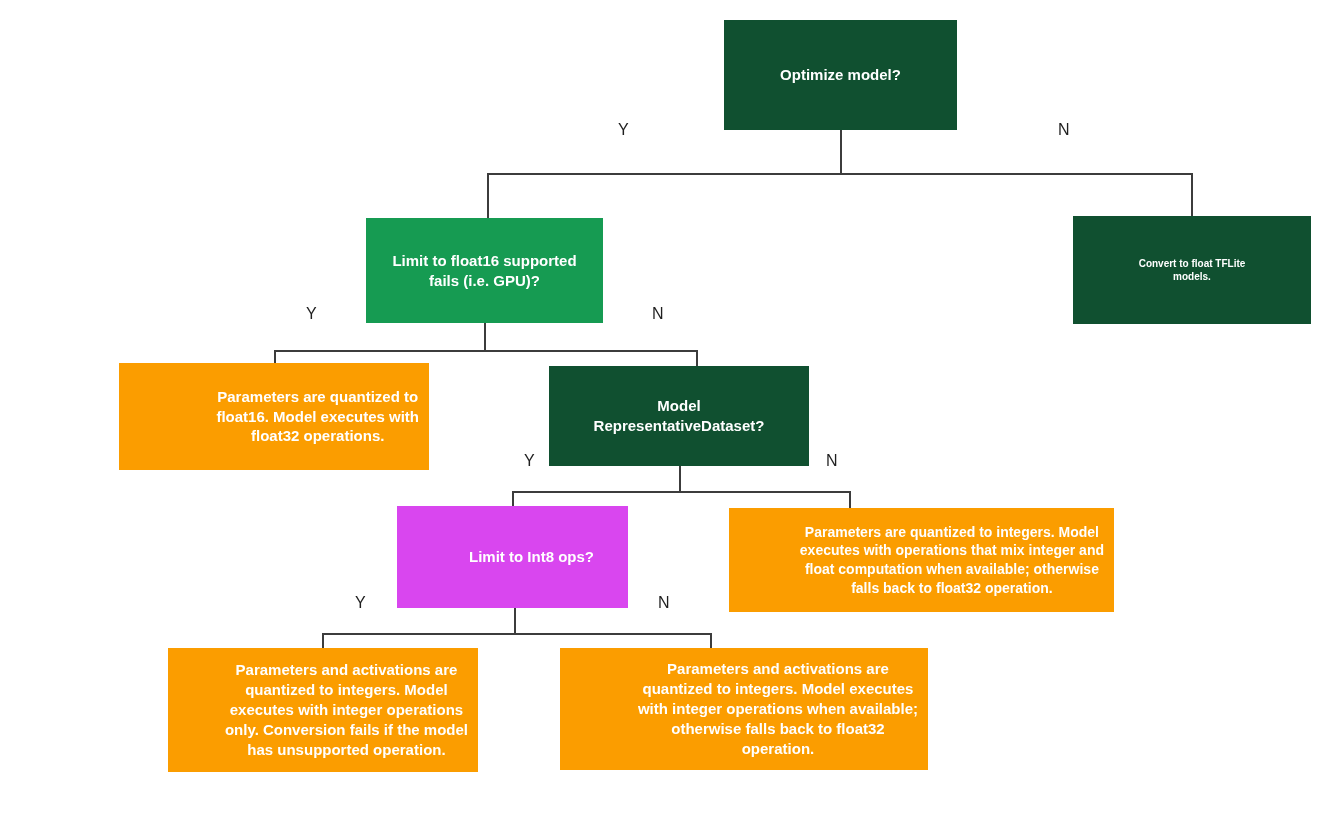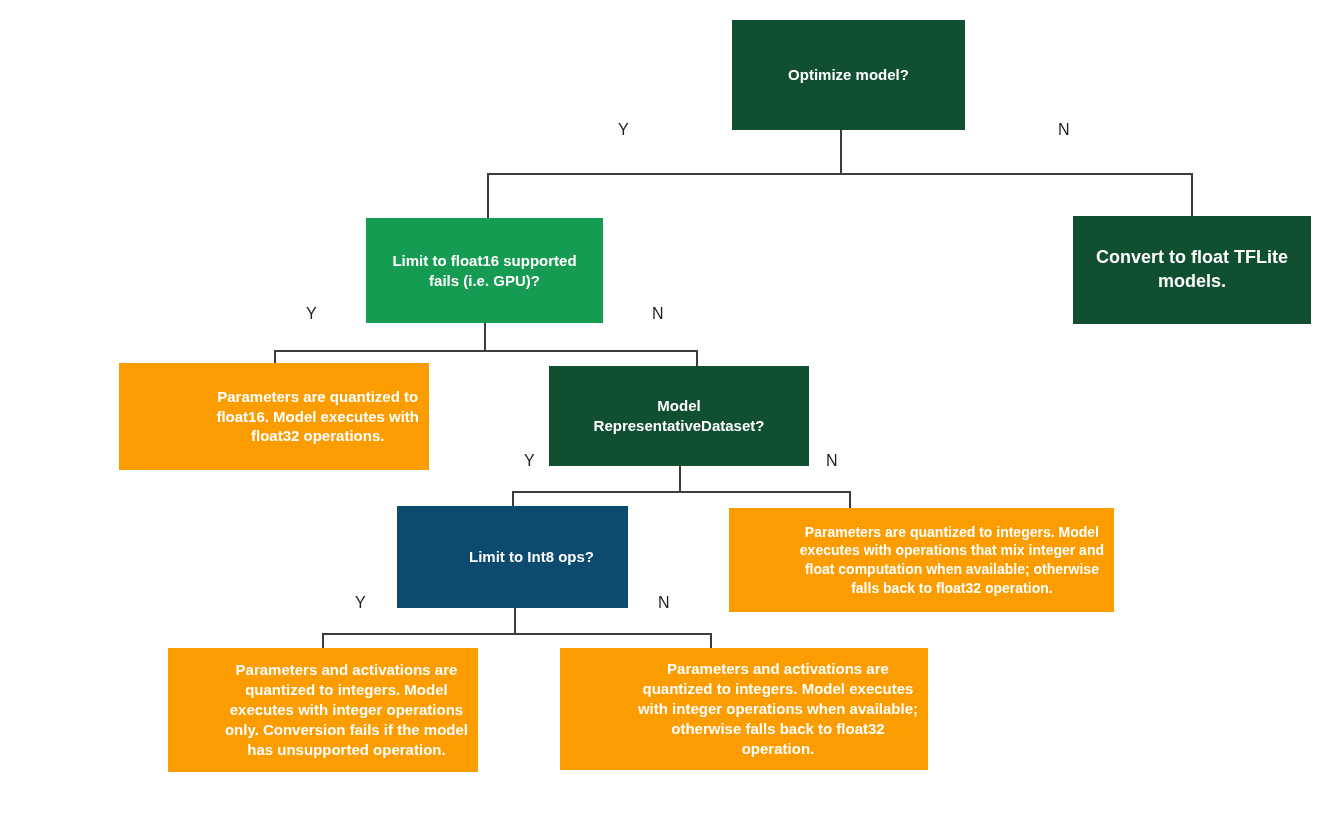--- a/index.html
+++ b/index.html
@@ -76,41 +76,41 @@
     <div class="edge v" style="left: 274px; top: 350px; height: 14px; background: rgb(60, 60, 60);"></div>
     <div class="edge v" style="left: 696px; top: 350px; height: 17px; background: rgb(60, 60, 60);"></div>
     <div class="edge v" style="left: 679px; top: 466px; height: 26px; background: rgb(60, 60, 60);"></div>
     <div class="edge h" style="left: 512px; top: 491px; width: 338px; background: rgb(60, 60, 60);"></div>
     <div class="edge v" style="left: 512px; top: 491px; height: 16px; background: rgb(60, 60, 60);"></div>
     <div class="edge v" style="left: 849px; top: 491px; height: 18px; background: rgb(60, 60, 60);"></div>
     <div class="edge v" style="left: 514px; top: 608px; height: 26px; background: rgb(60, 60, 60);"></div>
     <div class="edge h" style="left: 322px; top: 633px; width: 389px; background: rgb(60, 60, 60);"></div>
     <div class="edge v" style="left: 322px; top: 633px; height: 16px; background: rgb(60, 60, 60);"></div>
     <div class="edge v" style="left: 710px; top: 633px; height: 16px; background: rgb(60, 60, 60);"></div>
-    <div class="node fill-darkgreen" style="left: 724px; top: 20px; width: 233px; height: 110px; font-size: 15px; color: rgb(255, 255, 255); background: rgb(16, 80, 48); margin-left: 8px;">
+    <div class="node fill-darkgreen" style="left: 724px; top: 20px; width: 233px; height: 110px; font-size: 15px; color: rgb(255, 255, 255); background: rgb(16, 80, 48);">
       <span class="node-label">Optimize model?</span>
     </div>
     <div class="node fill-green" style="left: 366px; top: 218px; width: 237px; height: 105px; font-size: 15px; color: rgb(255, 255, 255); background: rgb(22, 155, 82);">
       <span class="node-label">Limit to float16 supported
 fails (i.e. GPU)?</span>
     </div>
-    <div class="node fill-darkgreen" style="left: 1073px; top: 216px; width: 238px; height: 108px; font-size: 18px; color: rgb(255, 255, 255); background: rgb(16, 80, 48);">
+    <div class="node fill-darkgreen" style="left: 1073px; top: 216px; width: 238px; height: 108px; font-size: 10px; color: rgb(255, 255, 255); background: rgb(16, 80, 48);">
       <span class="node-label">Convert to float TFLite
 models.</span>
     </div>
     <div class="node fill-orange" style="left: 119px; top: 363px; width: 310px; height: 107px; font-size: 15px; color: rgb(255, 255, 255); background: rgb(251, 157, 0);">
       <span class="node-label">Parameters are quantized to
 float16. Model executes with
 float32 operations.</span>
     </div>
     <div class="node fill-darkgreen" style="left: 549px; top: 366px; width: 260px; height: 100px; font-size: 15px; color: rgb(255, 255, 255); background: rgb(16, 80, 48);">
       <span class="node-label">Model
 RepresentativeDataset?</span>
     </div>
-    <div class="node fill-green" style="left: 397px; top: 506px; width: 231px; height: 102px; font-size: 15px; color: rgb(255, 255, 255); background: #0c4a6e; padding-left: 48px;">
+    <div class="node fill-green" style="left: 397px; top: 506px; width: 231px; height: 102px; font-size: 15px; color: rgb(255, 255, 255); background: #d946ef; padding-left: 48px;">
       <span class="node-label">Limit to Int8 ops?</span>
     </div>
     <div class="node fill-orange" style="left: 729px; top: 508px; width: 385px; height: 104px; font-size: 14px; color: rgb(255, 255, 255); background: rgb(251, 157, 0);">
       <span class="node-label">Parameters are quantized to integers. Model
 executes with operations that mix integer and
 float computation when available; otherwise
 falls back to float32 operation.</span>
     </div>
     <div class="node fill-orange" style="left: 168px; top: 648px; width: 310px; height: 124px; font-size: 15px; color: rgb(255, 255, 255); background: rgb(251, 157, 0);">
       <span class="node-label">Parameters and activations are

